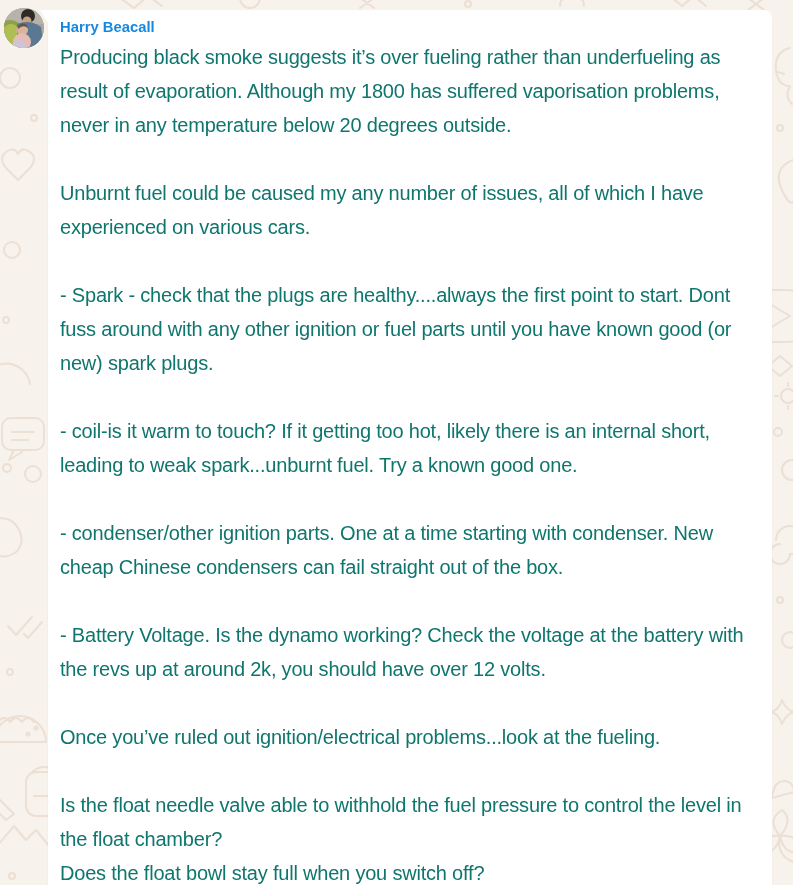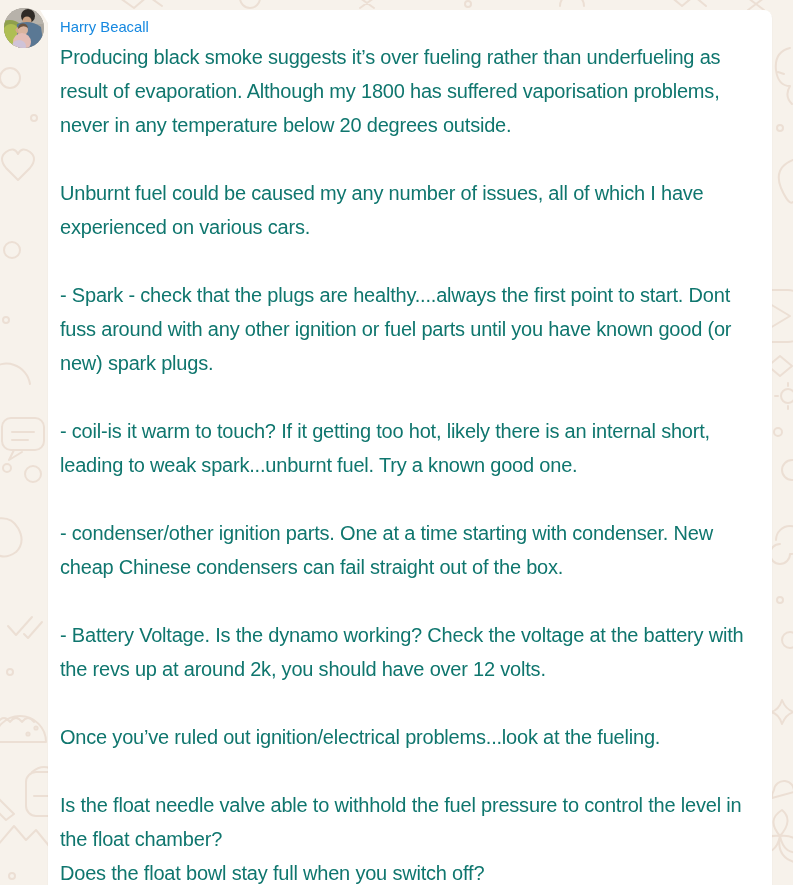--- a/index.html
+++ b/index.html
@@ -23,21 +23,21 @@
     background: #ffffff; border-radius: 0 8px 8px 8px;
     padding: 8px 12px 14px 12px; box-sizing: border-box;
     box-shadow: 0 1px 1px rgba(11,20,26,0.13);
   }
   .bubble-tail {
     position: absolute; top: 0; left: -8px; width: 8px; height: 13px;
     background: #ffffff;
     clip-path: polygon(100% 0, 100% 100%, 0 0);
   }
   .sender-name {
-    color: #1588e0; font-size: 14.8px; font-weight: 400; line-height: 19px;
+    color: #1588e0; font-size: 14.8px; font-weight: 700; line-height: 19px;
     margin-bottom: 3px; cursor: pointer;
   }
   .message-text {
     color: #0f766e; font-size: 20px; line-height: 34px; letter-spacing: -0.2px;
     white-space: pre-wrap; word-wrap: break-word;
   }
 </style>
 </head>
 <body>
 

